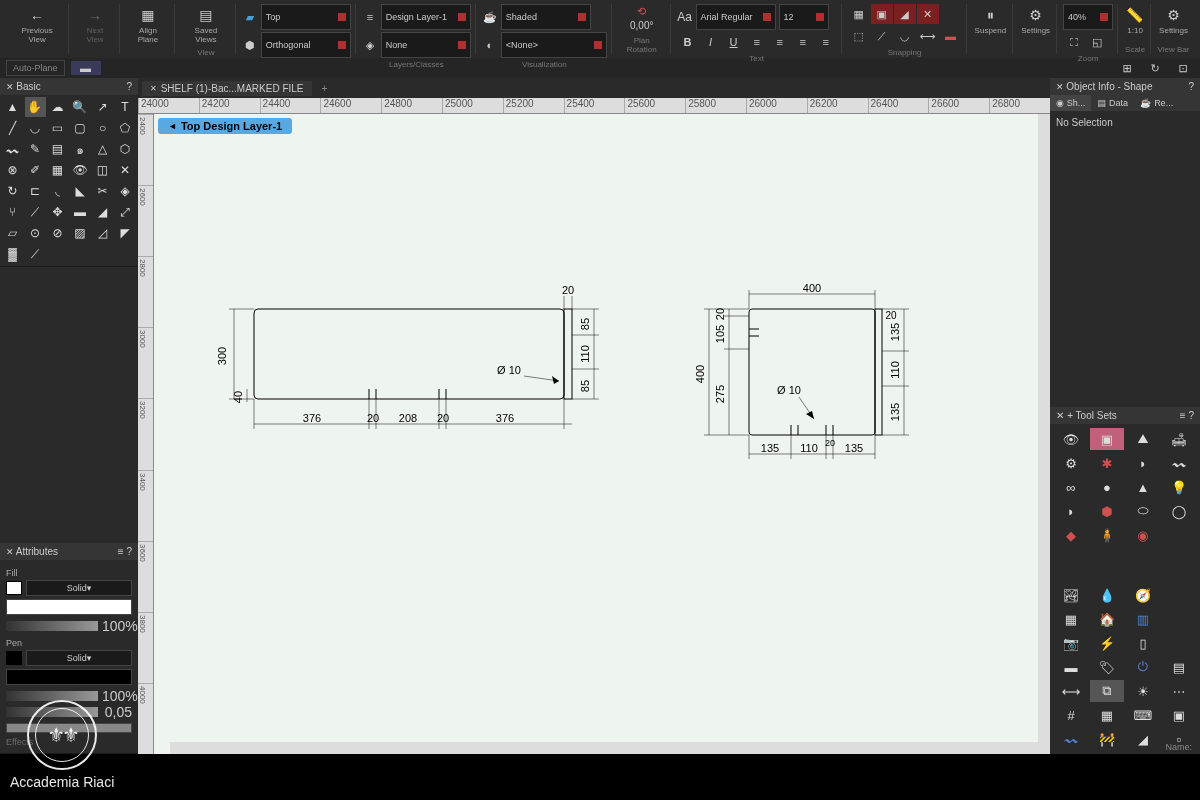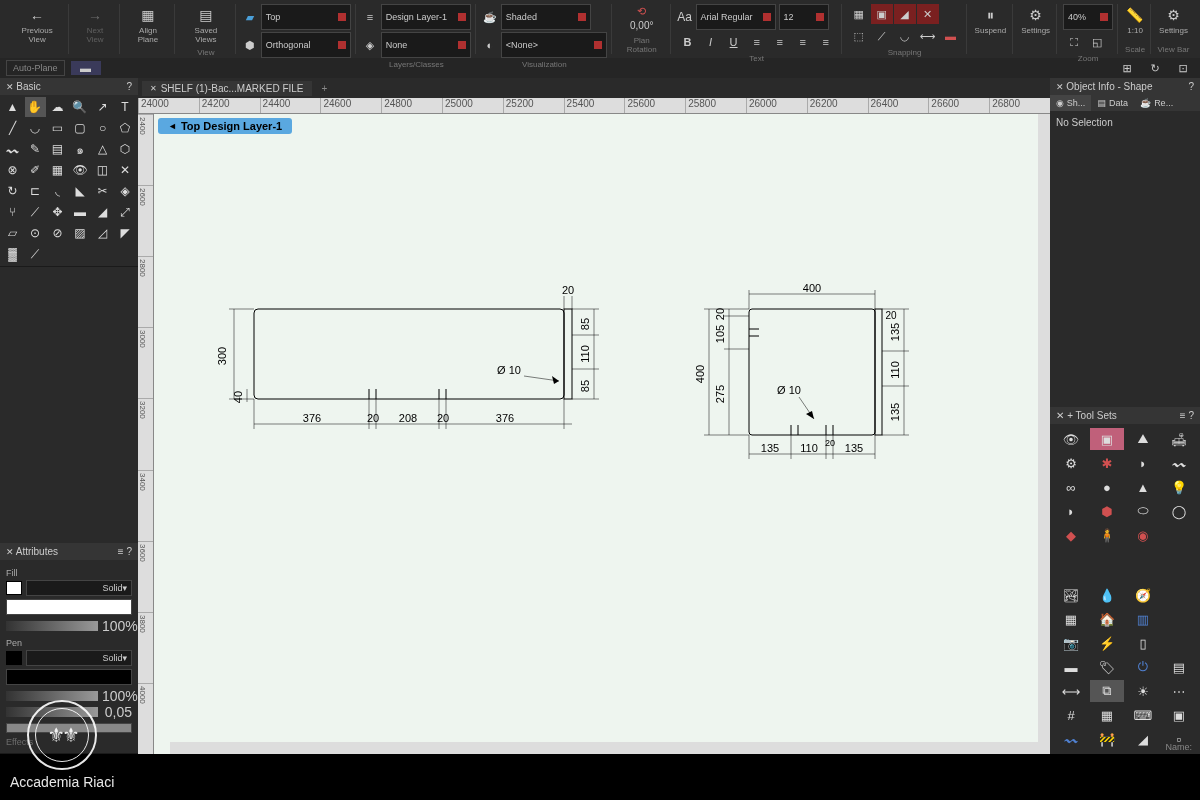--- a/index.html
+++ b/index.html
@@ -38,21 +38,21 @@
 .panel-header .x { color: #ccc; font-size: 9px; }
 .tool-grid { display: grid; grid-template-columns: repeat(6, 1fr); gap: 1px; padding: 2px; background: #2a2a2a; }
 .tool-cell { width: 21px; height: 20px; display: flex; align-items: center; justify-content: center; color: #ddd; background: #2a2a2a; cursor: pointer; font-size: 12px; }
 .tool-cell.active { background: #555; }
 
 .attr-body { padding: 4px 6px; font-size: 10px; color: #ccc; }
 .attr-label { font-size: 9px; color: #aaa; margin: 4px 0 2px; }
 .attr-row { display: flex; align-items: center; gap: 4px; margin-bottom: 3px; }
 .swatch { width: 16px; height: 14px; background: #fff; border: 1px solid #000; }
 .swatch.black { background: #000; }
-.attr-dd { flex: 1; background: #1a1a1a; border: 1px solid #444; font-size: 9px; padding: 2px 4px; color: #ccc; display: flex; justify-content: flex-end; }
+.attr-dd { flex: 1; background: #1a1a1a; border: 1px solid #444; font-size: 9px; padding: 2px 4px; color: #ccc; display: flex; justify-content: center; }
 .slider-row { display: flex; align-items: center; gap: 4px; }
 .slider { flex: 1; height: 10px; background: linear-gradient(to right, #333, #999); position: relative; }
 .slider-val { font-size: 14px; color: #ccc; width: 30px; text-align: right; }
 .color-bar { height: 16px; background: #fff; border: 1px solid #444; margin: 3px 0; }
 .color-bar.black { background: #000; }
 .color-bar.grey { background: #888; }
 
 
 .canvas-wrap { flex: 1; display: flex; flex-direction: column; background: #3a3a3a; }
 .tab-bar { height: 20px; background: #2a2a2a; display: flex; align-items: center; padding: 0 4px; gap: 4px; font-size: 10px; color: #ccc; }

